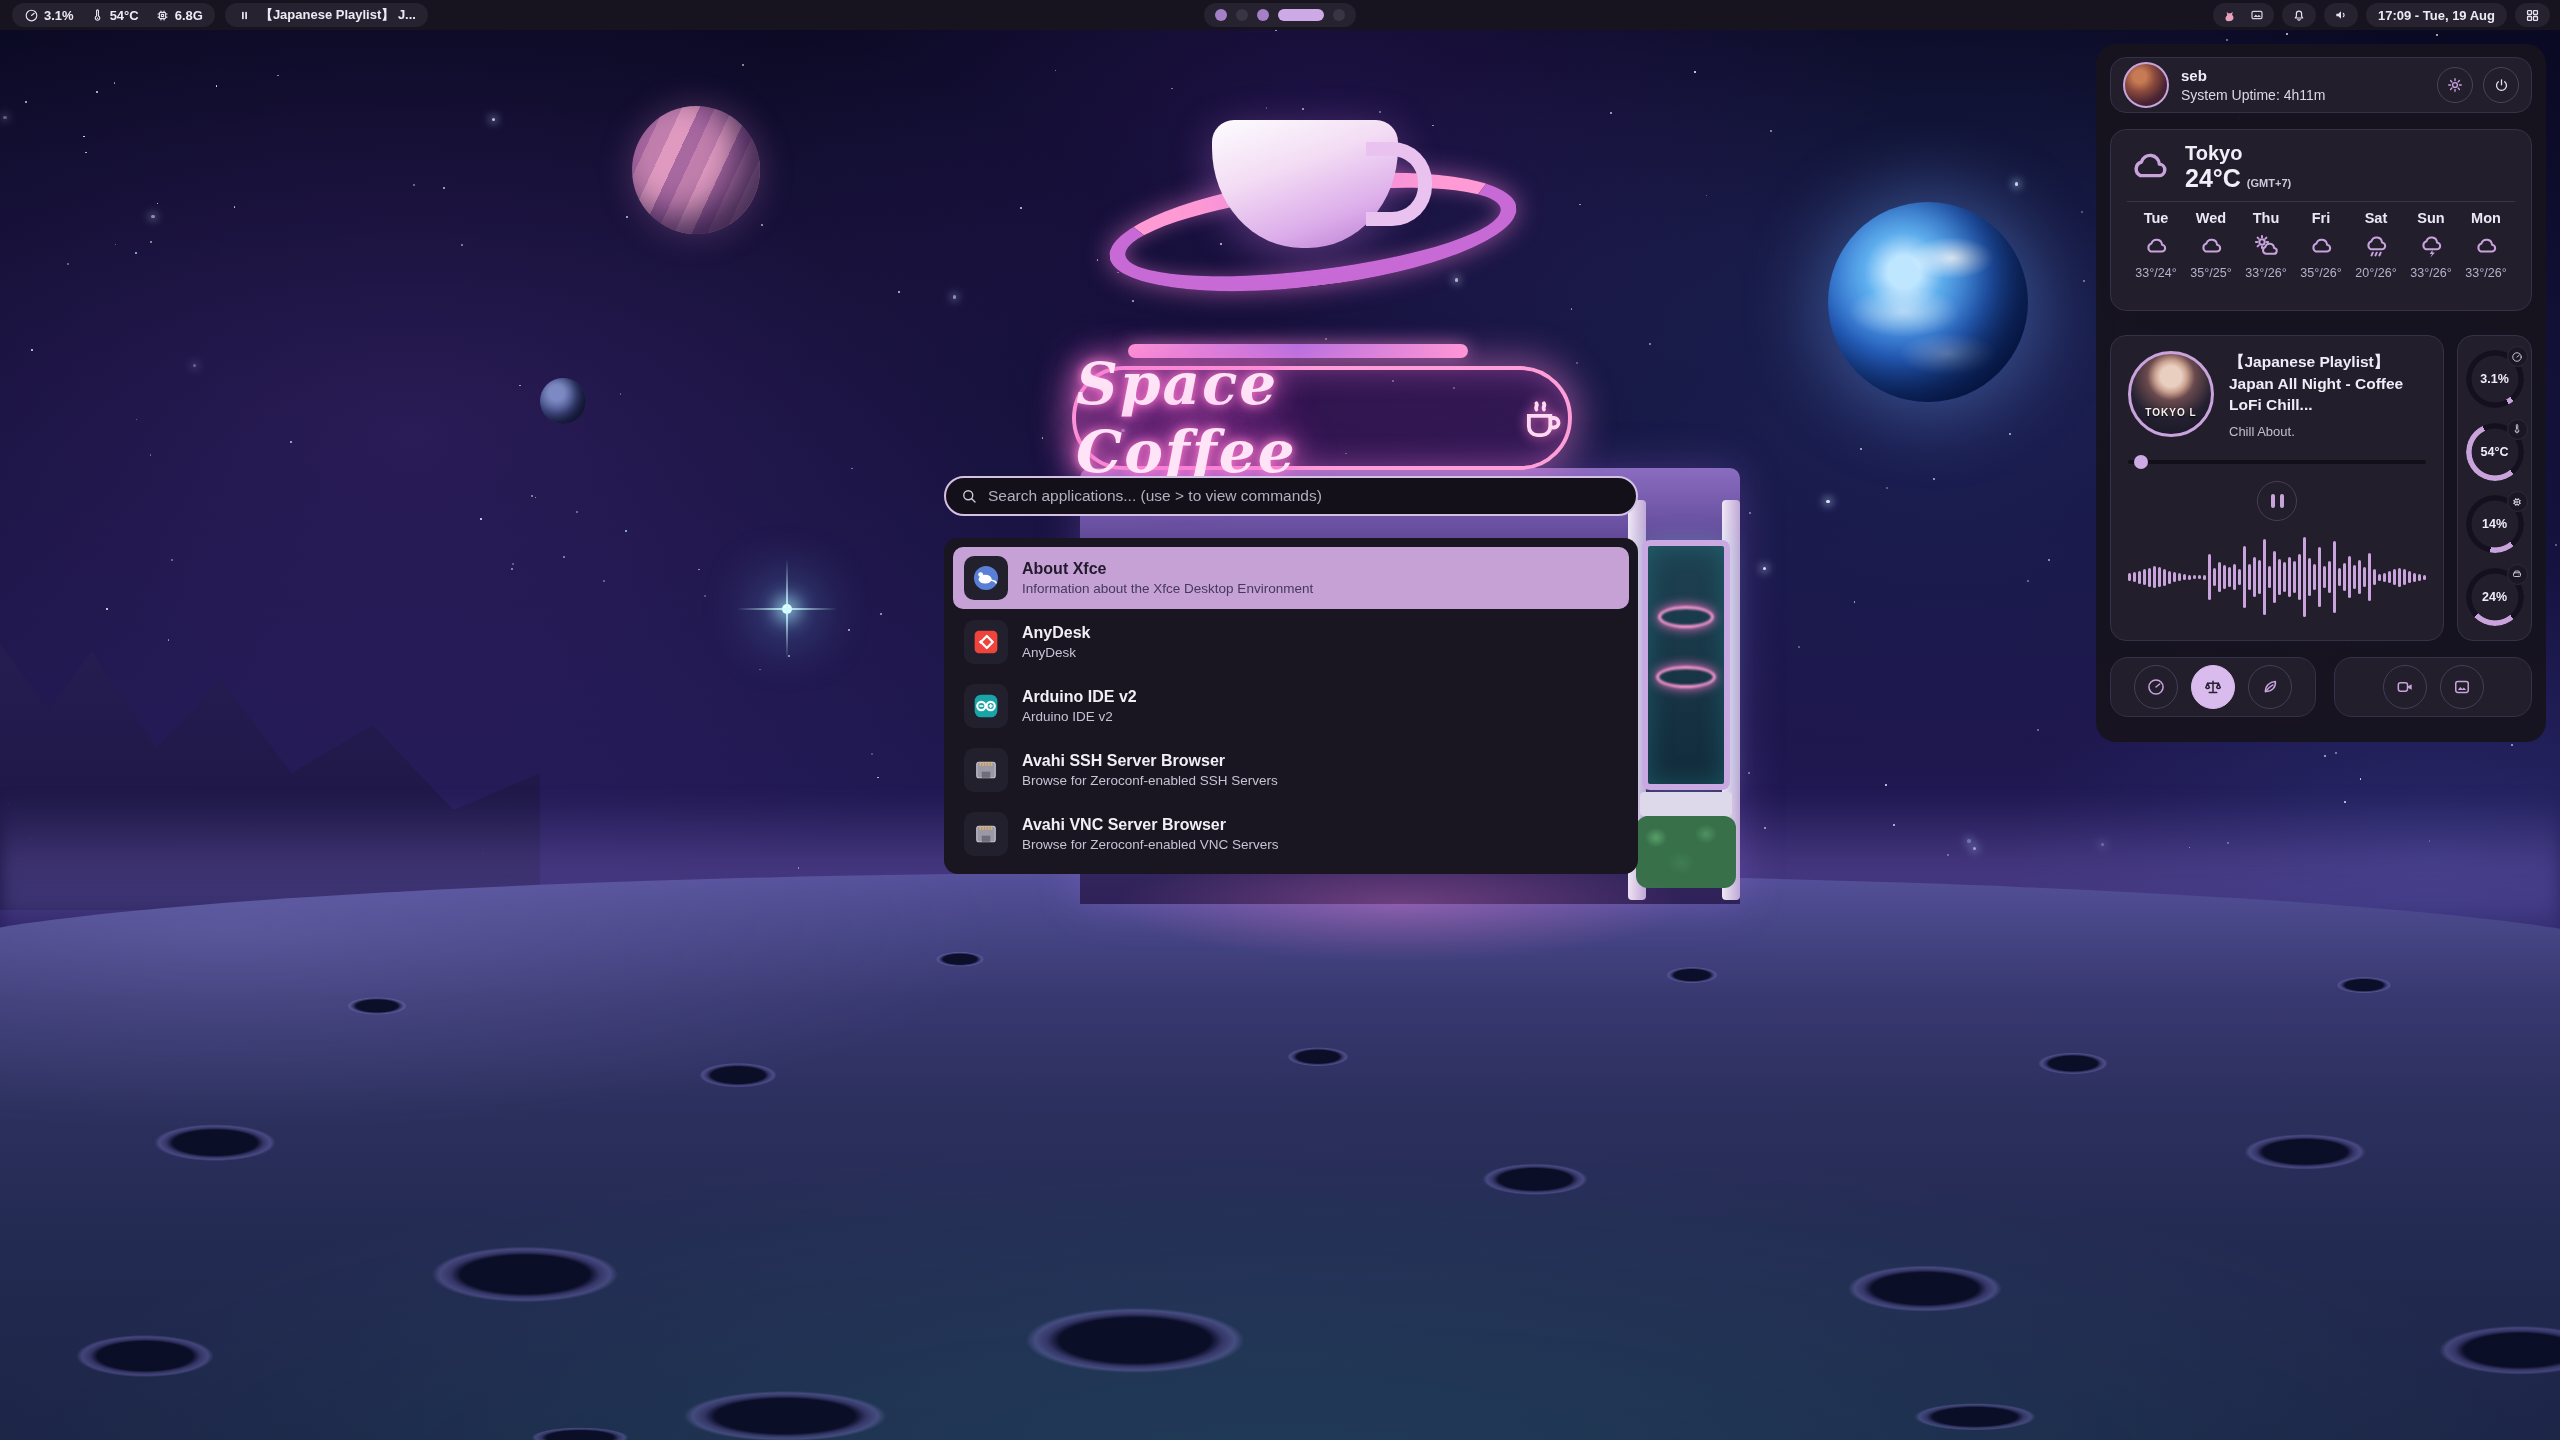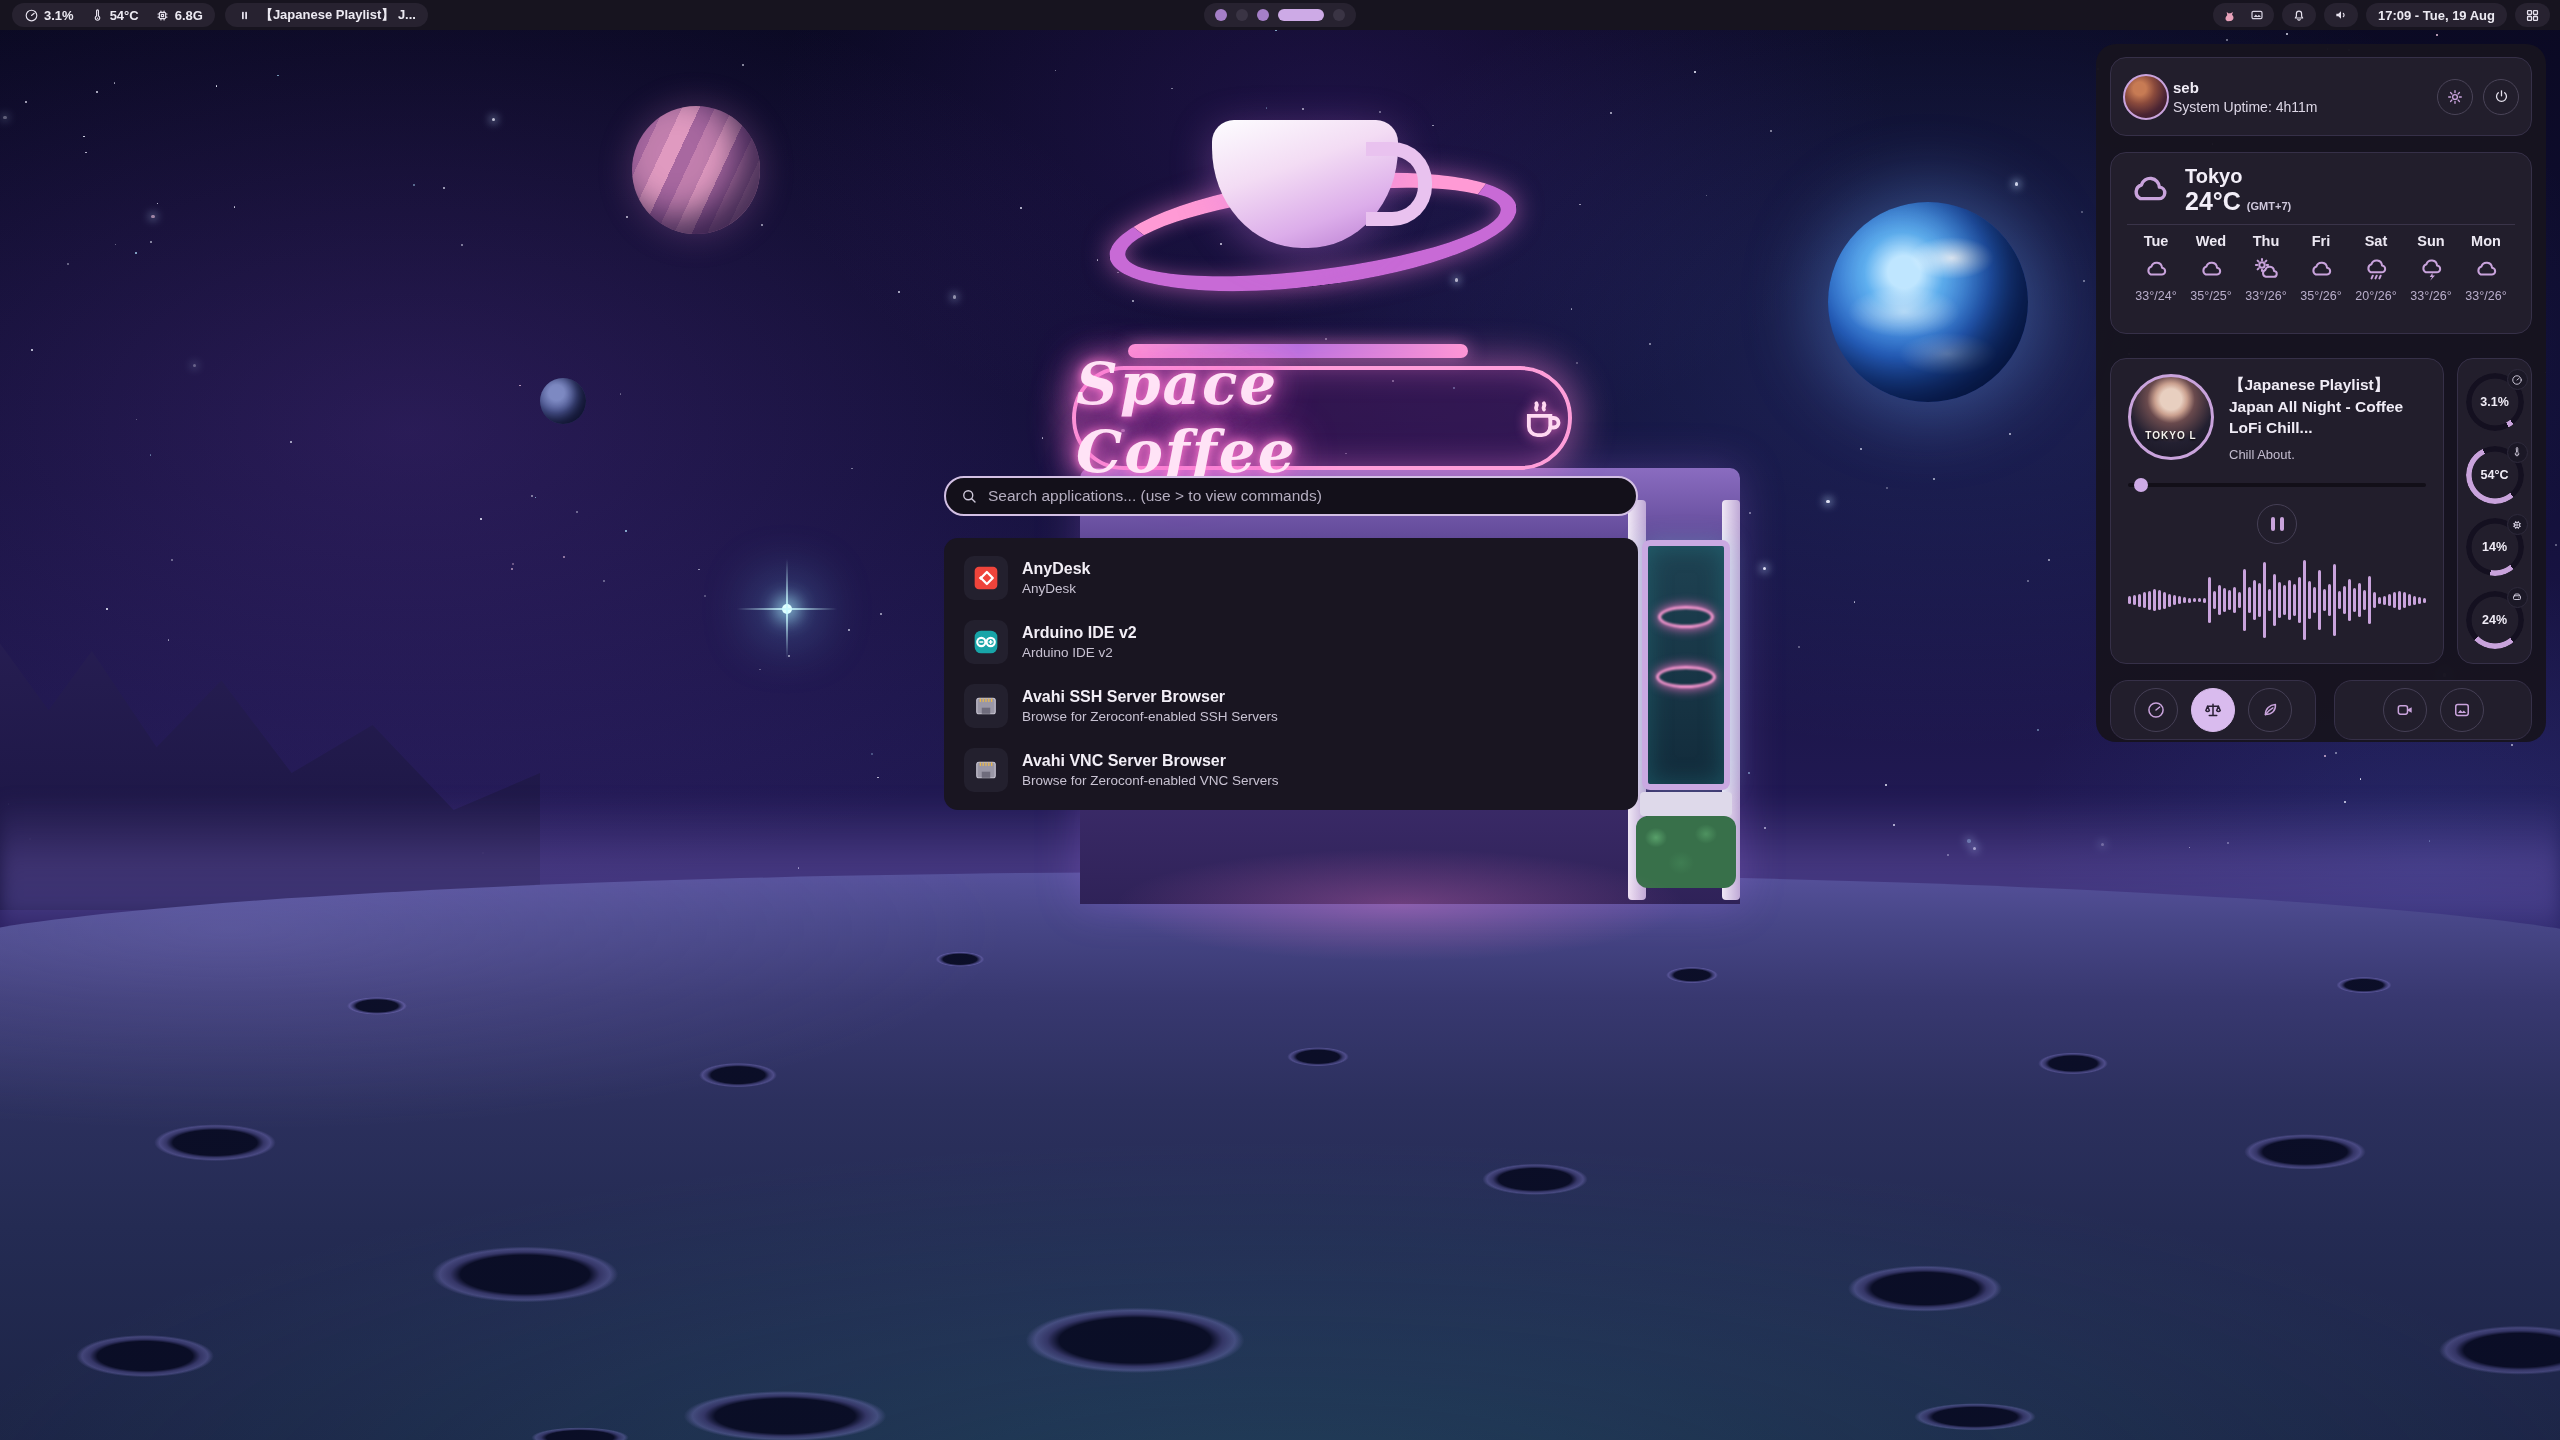--- a/index.html
+++ b/index.html
@@ -116,21 +116,21 @@
   .appicon { width:44px; height:44px; border-radius:10px; background:#23202e; display:flex; align-items:center; justify-content:center; flex:none; }
   .rtitle { font-size:16px; font-weight:bold; color:#f2eef6; }
   .rsub { font-size:13.5px; color:#c8c2d2; margin-top:3px; }
   .result.selected .rtitle { color:#201a2b; }
   .result.selected .rsub { color:#45395a; }
 
   
   .sidebar { position:absolute; left:2096px; top:44px; width:450px; height:698px; z-index:20;
     background:rgba(23,20,31,.97); border-radius:20px; padding:13px 14px; display:flex; flex-direction:column; }
   .card { background:#221e2c; border:1px solid #363048; border-radius:16px; }
-  .user-card { height:79px; display:flex; align-items:center; padding:6px 12px; gap:4px; flex:none; }
+  .user-card { height:56px; display:flex; align-items:center; padding:6px 12px; gap:12px; flex:none; }
   .avatar { width:46px; height:46px; border-radius:50%; border:2px solid #c9a3dc; flex:none;
     background:radial-gradient(circle at 35% 30%, #c77b54 0 16%, #8a4a3c 38%, #4a2433 66%, #2c1722 100%); }
   .uname { font-size:15px; font-weight:bold; color:#f0ecf6; }
   .uptime { font-size:14px; color:#ddd7e6; margin-top:3px; }
   .ubtns { margin-left:auto; display:flex; gap:10px; }
   .circlebtn { width:36px; height:36px; border-radius:50%; border:1px solid #4a4458; display:flex; align-items:center; justify-content:center;
     color:#e6e2ee; background:transparent; }
   .circlebtn.purple { color:#c9a3dc; }
   .weather-card { margin-top:16px; height:182px; padding:12px 16px; flex:none; }
   .whead { display:flex; align-items:center; gap:12px; }
@@ -508,20 +508,34 @@
   <div class="searchbar">
     <span id="search-ic" style="color: rgb(207, 201, 218);">
         <svg class="ic" width="18" height="18" viewBox="0 0 24 24" fill="none" stroke="currentColor" stroke-width="1.8" stroke-linecap="round" stroke-linejoin="round">
           <circle cx="11" cy="11" r="6"></circle>
           <path d="M15.6 15.6L20 20"></path>
         </svg>
       </span>
     <input type="text" placeholder="Search applications... (use &gt; to view commands)" style="">
   </div>
   <div class="results" id="results">
+      <div class="result selected">
+    <div class="appicon">
+          <svg class="ic" width="34" height="34" viewBox="0 0 24 24" fill="none" stroke="currentColor" stroke-width="1.8" stroke-linecap="round" stroke-linejoin="round">
+            <circle cx="12" cy="12" r="8.5" fill="#5a7fd6" stroke="none"></circle>
+            <ellipse cx="11.4" cy="12.8" rx="4.6" ry="3.1" fill="#fff" stroke="none"></ellipse>
+            <circle cx="8.2" cy="9.6" r="1.7" fill="#fff" stroke="none"></circle>
+            <path d="M15.8 13.6c1.8.2 3 .9 3.3 1.8" stroke="#fff" stroke-width="1.2"></path>
+          </svg>
+        </div>
+    <div class="rtext">
+      <div class="rtitle">About Xfce</div>
+      <div class="rsub">Information about the Xfce Desktop Environment</div>
+    </div>
+  </div>
       <div class="result">
     <div class="appicon">
           <svg class="ic" width="34" height="34" viewBox="0 0 24 24" fill="none" stroke="currentColor" stroke-width="1.8" stroke-linecap="round" stroke-linejoin="round">
             <rect x="4" y="4" width="16" height="16" rx="3" fill="#ef443b" stroke="none"></rect>
             <path d="M12.6 7.8l4.2 4.2-4.2 4.2-4.2-4.2z" stroke="#fff" stroke-width="1.6"></path>
             <path d="M8.3 10.6L9.7 12l-1.4 1.4L6.9 12z" fill="#fff" stroke="none"></path>
           </svg>
         </div>
     <div class="rtext">
       <div class="rtitle">AnyDesk</div>

